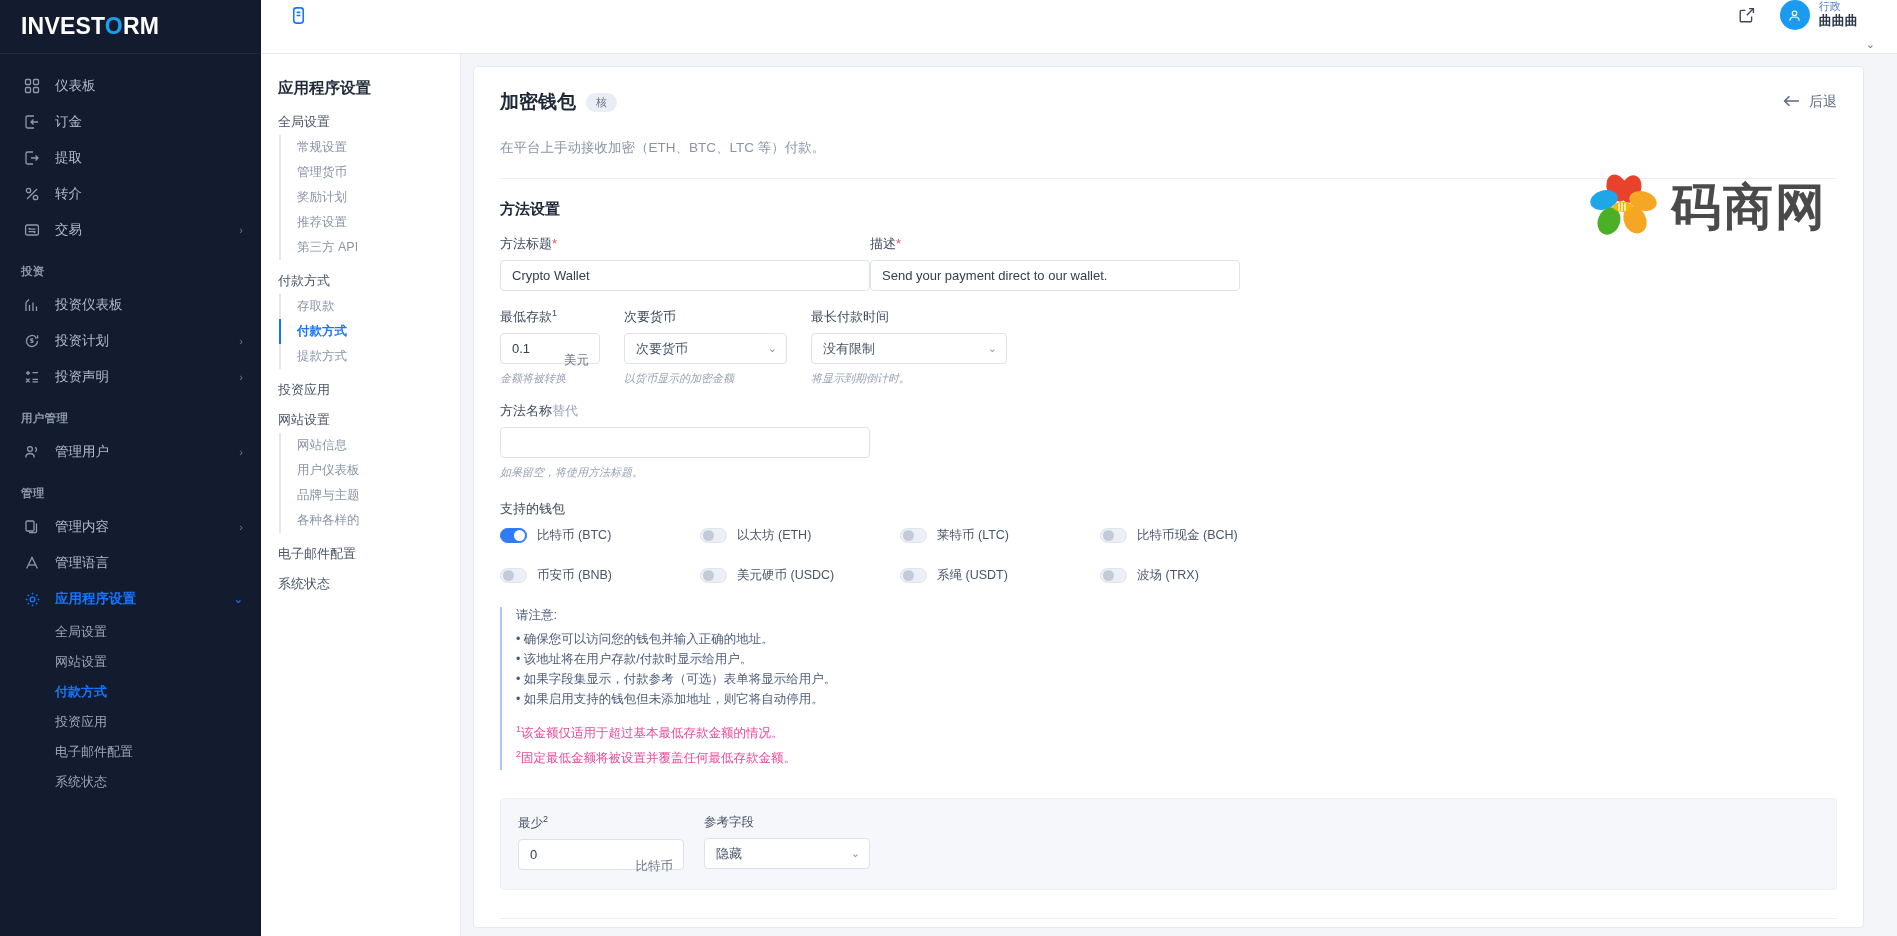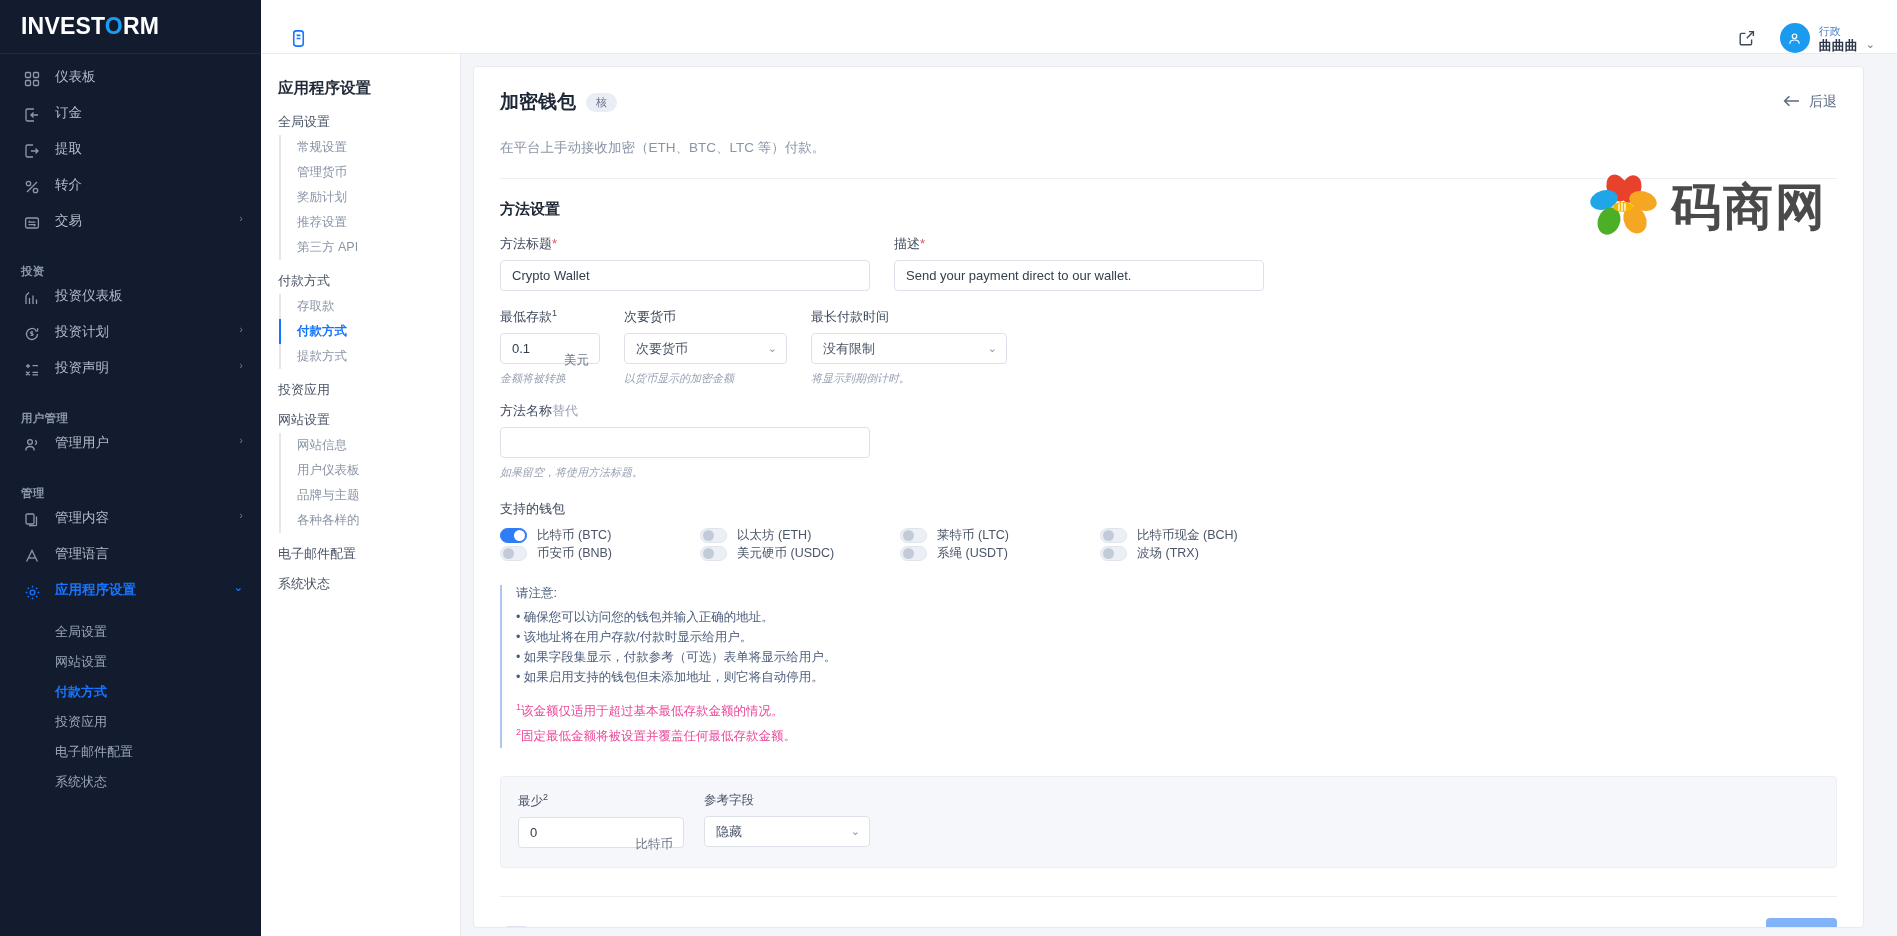--- a/index.html
+++ b/index.html
@@ -29,21 +29,21 @@
     font-size: 23px; font-weight: bold; letter-spacing: .2px;
     color: #ffffff;
   }
   .brand-text .o { color: #189ff2; }
   .nav { padding-top: 14px; }
   .nav-section-label {
     color: #8e99ad; font-size: 11.5px; font-weight: bold;
     padding: 16px 0 8px 21px; letter-spacing: .3px;
   }
   .nav-item {
-    display: flex; align-items: flex-start;
+    display: flex; align-items: center;
     height: 36px; padding: 0 18px 0 21px;
     color: #b3bccd; font-size: 13.5px;
     cursor: pointer; position: relative;
   }
   .nav-item .ico {
     width: 22px; height: 22px; margin-right: 12px;
     display: flex; align-items: center; justify-content: center;
     color: #8e99ad; flex: 0 0 22px;
   }
   .nav-item .lbl { flex: 1 1 auto; white-space: nowrap; }
@@ -57,21 +57,21 @@
     color: #9aa5b8; font-size: 13px; cursor: pointer;
   }
   .nav-sub.active { color: #1675ff; font-weight: bold; }
 
   
   .right { flex: 1 1 auto; display: flex; flex-direction: column; height: 936px; }
 
   .topbar {
     height: 54px; background: #ffffff;
     border-bottom: 1px solid #e7eaf0;
-    display: flex; align-items: flex-end;
+    display: flex; align-items: flex-start;
     padding: 0 22px 0 22px;
     flex: 0 0 54px;
   }
   .panel-toggle {
     width: 30px; height: 30px;
     display: flex; align-items: center; justify-content: center;
     color: #1675ff; cursor: pointer;
   }
   .topbar-spacer { flex: 1 1 auto; }
   .top-icon {
@@ -163,30 +163,30 @@
     background: #ffffff; font-size: 13px; color: #4a5568;
     padding: 0 26px 0 11px; appearance: none;
     font-family: "Liberation Sans", sans-serif; outline: none; cursor: pointer;
   }
   .sel-wrap { position: relative; }
   .sel-caret {
     position: absolute; right: 10px; top: 9px; pointer-events: none;
     color: #8a94a6; font-size: 11px; line-height: 12px;
   }
 
-  .row2 { display: flex; gap: 24px; margin-top: 16px; }
+  .row2 { display: flex; margin-top: 16px; }
   .col-half { width: 370px; }
   .col-desc { width: 370px; }
   .grid3 { display: flex; gap: 24px; margin-top: 17px; }
   .w-min { width: 100px; }
   .w-sec { width: 100px; }
   .w-max { width: 196px; }
 
   .toggles-label { font-size: 13px; color: #3f4a5d; margin: 20px 0 9px 0; }
-  .toggle-grid { display: grid; grid-template-columns: repeat(4, 200px); row-gap: 1px; }
+  .toggle-grid { display: grid; grid-template-columns: repeat(4, 200px); row-gap: 23px; }
   .toggle-cell { display: flex; align-items: center; }
   .sw {
     width: 27px; height: 15px; border-radius: 9px;
     background: #eceff5; border: 1px solid #dfe4ec;
     position: relative; margin-right: 10px; flex: 0 0 27px; cursor: pointer;
   }
   .sw .knob {
     position: absolute; width: 11px; height: 11px; border-radius: 50%;
     background: #c4cbd8; top: 1px; left: 2px;
   }

